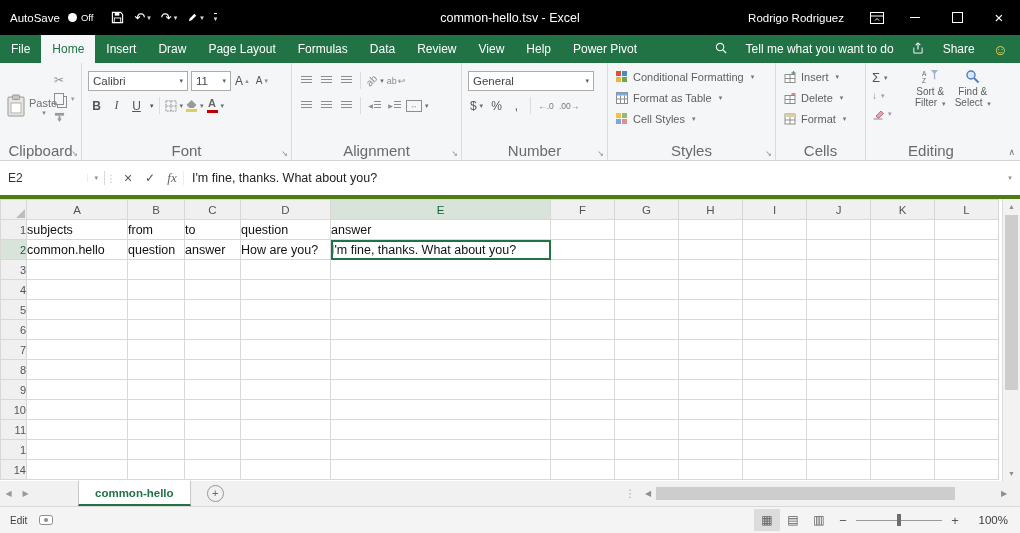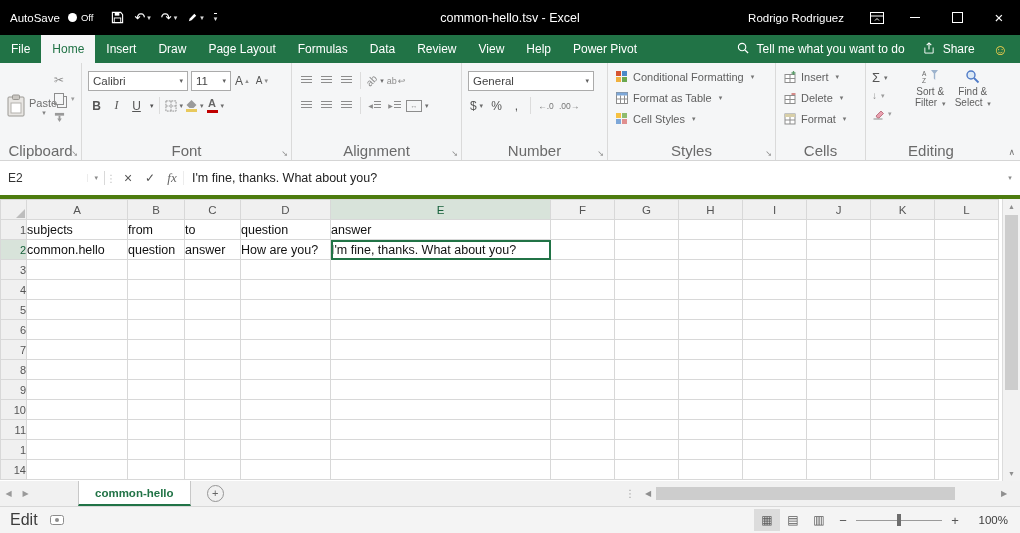--- a/index.html
+++ b/index.html
@@ -24,21 +24,21 @@
   .ic-min{width:10px;height:1px;background:#fff;display:inline-block}
   .ic-max{width:9px;height:9px;border:1px solid #fff;display:inline-block}
   .ic-close{font-size:15px;line-height:1}
 
   
   .tabbar{flex:0 0 28px;background:#217346;display:flex;align-items:stretch;color:#fff}
   .rtabs{display:flex;align-items:stretch}
   .rtab{display:flex;align-items:center;padding:0 11px;font-size:12px;white-space:nowrap}
   .rtab.active{background:#f5f6f7;color:#217346}
   .tab-right{margin-left:auto;display:flex;align-items:center;gap:18px;padding-right:12px}
-  .tellme,.share{display:flex;align-items:center;gap:8px;font-size:12px;white-space:nowrap}
+  .tellme,.share{display:flex;align-items:center;gap:19px;font-size:12px;white-space:nowrap}
   .smiley{color:#ffd44d;font-size:15px}
 
   
   .ribbon{flex:0 0 97px;background:#f5f6f7;border-bottom:1px solid #d5d5d5;display:flex;position:relative}
   .rgroup{position:relative;border-right:1px solid #dadada;display:flex;flex-direction:column;flex:0 0 auto;box-sizing:border-box}
   .rbody{flex:1;display:flex;padding:5px 4px 0 6px;gap:4px}
   .rlabel{height:16px;line-height:13px;text-align:center;font-size:15px;color:#6a6a6a}
   .launcher{position:absolute;right:3px;bottom:2px;font-size:8px;color:#8a8a8a;line-height:8px}
   .bigbtn{display:flex;flex-direction:row;align-items:center;width:44px;gap:3px;padding-top:2px}
   .blabel{font-size:11px;color:#6f6f6f;display:flex;flex-direction:column;align-items:center;line-height:1.1}
@@ -101,21 +101,21 @@
   .add-sheet{width:15px;height:15px;border:1px solid #969696;border-radius:50%;display:flex;align-items:center;justify-content:center;color:#666;font-size:11px;line-height:1;margin:auto 0 auto 16px}
   .sb-fill{flex:1}
   .sb-dots{display:flex;align-items:center;color:#a0a0a0;font-size:10px;padding:0 5px}
   .hscroll{display:flex;align-items:stretch;width:372px;margin-right:8px}
   .hs-arrow{width:16px;display:flex;align-items:center;justify-content:center;color:#8f8f8f;font-size:8px}
   .hs-track{flex:1;display:flex;align-items:center}
   .hs-thumb{height:13px;width:88%;background:#cdcdcd}
 
   
   .statusbar{flex:0 0 26px;background:#f4f4f4;display:flex;align-items:center}
-  .st-mode{margin-left:10px;font-size:16px;color:#3c3c3c}
+  .st-mode{margin-left:10px;font-size:10px;color:#3c3c3c}
   .macro-ic{margin-left:12px;display:flex;align-items:center}
   .st-fill{flex:1}
   .view-ic{width:26px;height:22px;display:flex;align-items:center;justify-content:center;color:#5a5a5a;font-size:12px}
   .view-ic.active{background:#dcdcdc}
   .zbtn{width:22px;display:flex;align-items:center;justify-content:center;font-size:13px;color:#555}
   .zoom-slider{width:86px;height:18px;position:relative;margin:0 2px}
   .zs-track{position:absolute;left:0;right:0;top:9px;height:1px;background:#9a9a9a}
   .zs-notch{position:absolute;left:50%;top:5px;height:8px;width:1px;background:#9a9a9a}
   .zs-thumb{position:absolute;left:50%;top:3px;width:4px;height:12px;background:#6d6d6d;transform:translateX(-50%)}
   .zoom-pct{width:42px;text-align:right;margin-right:12px;font-size:11.5px;color:#3c3c3c}

